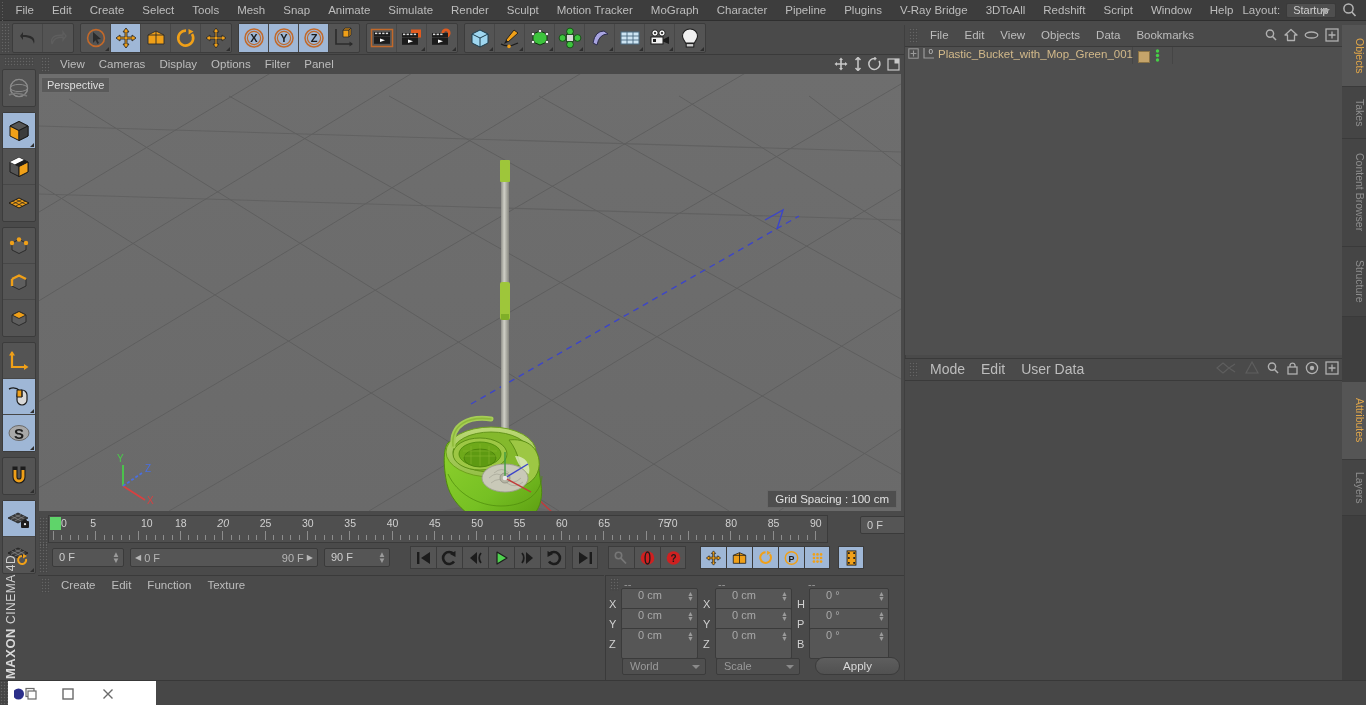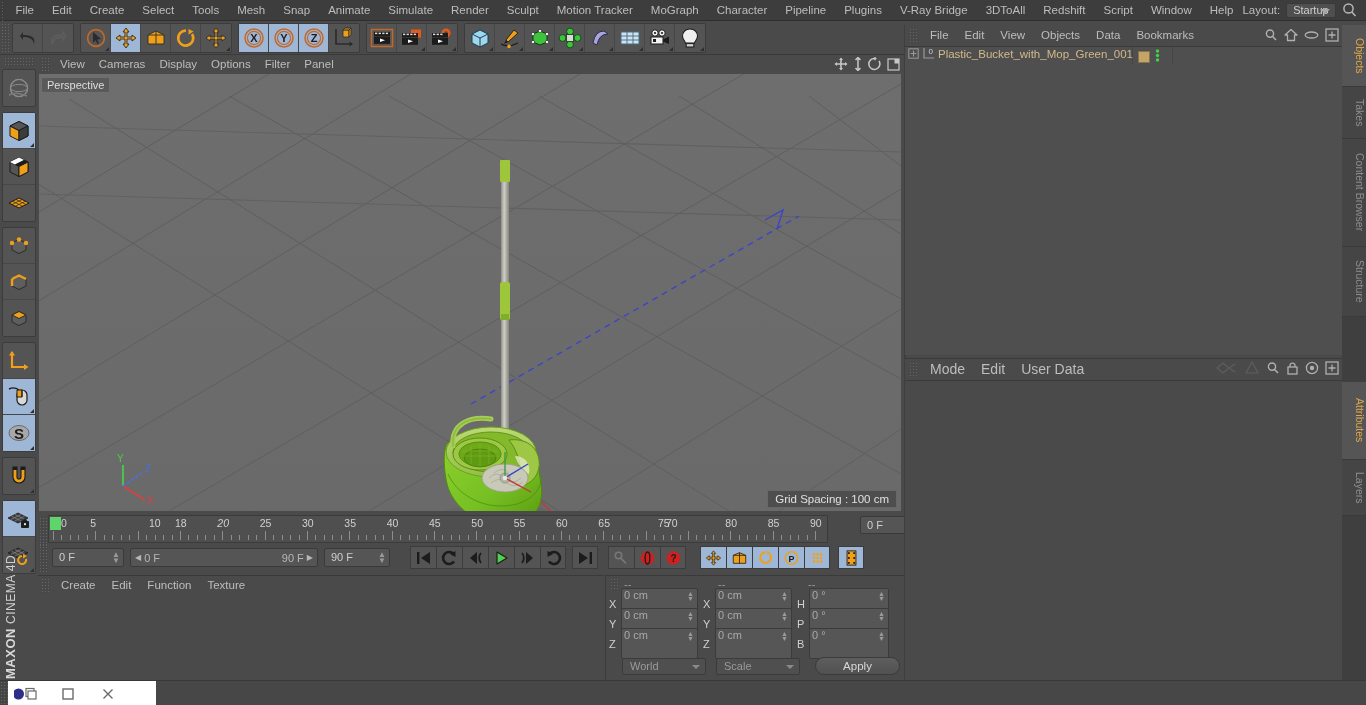--- a/index.html
+++ b/index.html
@@ -172,21 +172,21 @@
   }
 
   
   .coords { position:absolute; left:605px; top:575px; width:299px; height:105px; background:#4a4a4a; border-left:1px solid #3a3a3a; border-top:1px solid #3a3a3a;}
   .co-hdr { height:17px; display:flex; align-items:center; position:relative; }
   .co-hdr .dash { position:absolute; color:#9a9a9a; font-size:11px; top:2px;}
   .co-row { position:absolute; left:3px; height:17px; display:flex; align-items:center; }
   .co-lab { width:12px; font-size:11px; color:#d0d0d0; }
   .co-in {
     position:relative; height:31px; background:#565656; border:1px solid #3b3b3b;
-    border-radius:2px; color:#a9a9a9; font-size:11px; line-height:13px; padding-left:2px;
+    border-radius:2px; color:#a9a9a9; font-size:11px; line-height:13px; padding-left:16px;
   }
   .co-in .spin { position:absolute; right:3px; top:2px; color:#9b9b9b; font-size:7px; line-height:5px;}
   .co-drop {
     position:absolute; height:17px; background:#4f4f4f; border:1px solid #3b3b3b;
     border-radius:2px; color:#9a9a9a; font-size:11px; line-height:15px; padding-left:7px;
   }
   .co-drop .arw { position:absolute; right:5px; top:6px; width:0;height:0;
     border-left:4px solid transparent;border-right:4px solid transparent;border-top:4px solid #8a8a8a;}
   .co-apply {
     position:absolute; right:4px; bottom:5px; width:85px; height:18px;
@@ -755,21 +755,21 @@
   </div>
 
   <div class="timeline">
     <div style="position:absolute;left:0;top:4px;" class="grip"></div>
 
     <div class="tl-ruler">
       <div class="tl-green"></div>
       <div id="ruler-nums">
           <div class="tl-num" style="left: 12px;">0</div>
           <div class="tl-num" style="left: 41.3333px;">5</div>
-          <div class="tl-num" style="left: 100px;">10</div>
+          <div class="tl-num" style="left: 92px;">10</div>
           <div class="tl-num" style="left: 126px;">18</div>
           <div class="tl-num" style="left: 168.333px; font-style: italic;">20</div>
           <div class="tl-num" style="left: 210.667px;">25</div>
           <div class="tl-num" style="left: 253px;">30</div>
           <div class="tl-num" style="left: 295.333px;">35</div>
           <div class="tl-num" style="left: 337.667px;">40</div>
           <div class="tl-num" style="left: 380px;">45</div>
           <div class="tl-num" style="left: 422.333px;">50</div>
           <div class="tl-num" style="left: 464.667px;">55</div>
           <div class="tl-num" style="left: 507px;">60</div>

